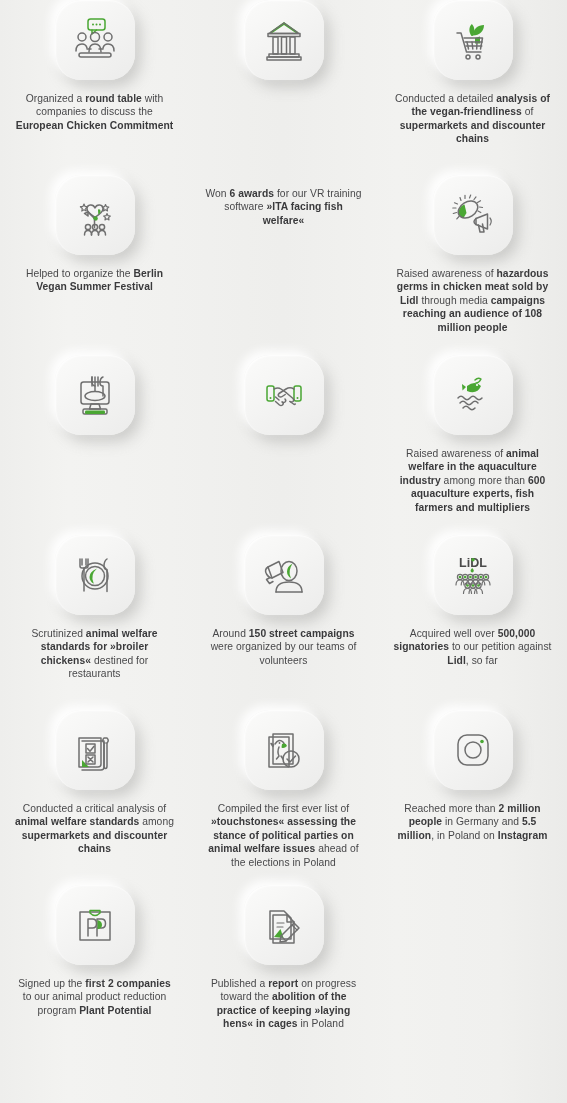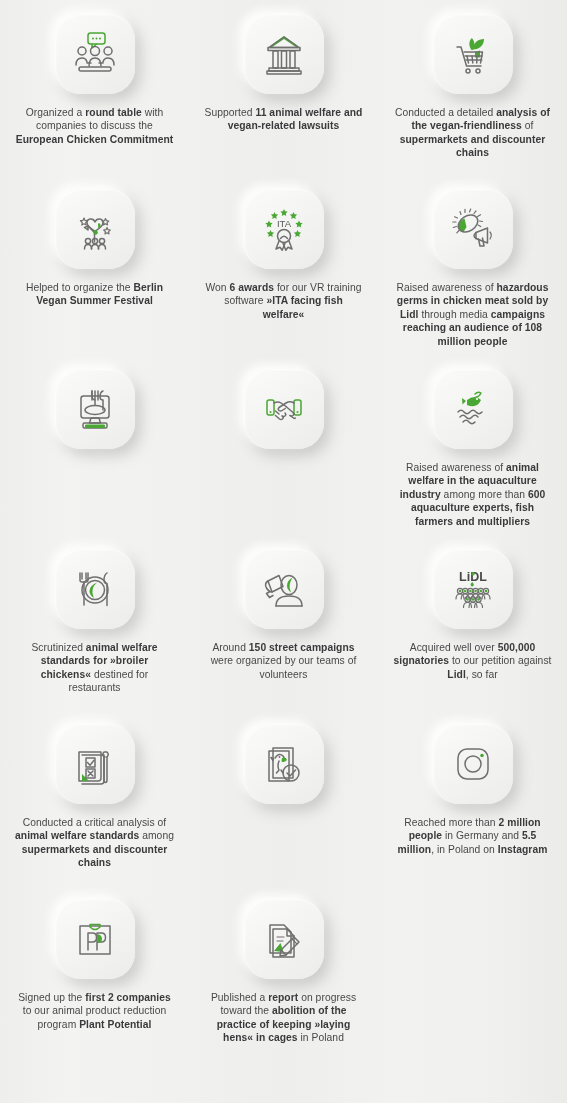--- a/index.html
+++ b/index.html
@@ -17,21 +17,20 @@
       linear-gradient(90deg,#eeeeec 0%,#f3f3f1 12%,#f1f1ef 30%,#eeeeec 50%,#f2f2f0 70%,#f0f0ee 88%,#ebebe9 100%);
   }
   .grid{
     display:grid;
     grid-template-columns:repeat(3,189px);
     grid-template-rows:175px 180px 180px 175px 175px 188px;
     width:567px;
   }
   .card{
     display:flex;flex-direction:column;align-items:center;
-    padding-top:14px;
     box-sizing:border-box;
   }
   .tile{
     width:80px;height:80px;
     border-radius:26px;
     background:linear-gradient(145deg,#fbfbfa,#ececeb);
     box-shadow:
       -5px -5px 10px rgba(255,255,255,0.95),
       6px 7px 14px rgba(160,160,158,0.45),
       inset 1px 1px 2px rgba(255,255,255,0.9);
@@ -92,21 +91,20 @@
           <path class="st" d="M28 11 L43 21.5 L13 21.5 Z"></path>
           <rect class="st" x="12" y="21.5" width="32" height="3"></rect>
           <rect class="st" x="17" y="25" width="5" height="17"></rect>
           <rect class="st" x="25.5" y="25" width="5" height="17"></rect>
           <rect class="st" x="34" y="25" width="5" height="17"></rect>
           <rect class="st" x="13" y="42" width="30" height="3"></rect>
           <rect class="st" x="11" y="45" width="34" height="3"></rect>
         </svg>
         </span>
       </div>
-      <div class="caption">Supported <b>11 animal welfare and vegan-related lawsuits</b></div>
     </div>
 
     <div class="card">
       <div class="tile">
         <span>
         <svg width="56" height="56" viewBox="0 0 56 56">
           <path class="stf" d="M28 23 c0-6 5-10 11-10 c0 6-4.5 10.5-11 10.5z"></path>
           <path class="stf" d="M26.5 24 c-3-4-2.8-9 0.3-12 c3 3 3.4 8 .9 12z"></path>
           <path class="stf" d="M30 26 l5-1.5 0 7 -5 0z"></path>
           <path class="st" d="M12 21 h4 l5.5 19 h14.5"></path>
@@ -140,40 +138,20 @@
           <path class="st" d="M17.5 48 q0-4.5 3.5-4.5 q3.5 0 3.5 4.5"></path>
           <path class="st" d="M24.5 48 q0-4.5 3.5-4.5 q3.5 0 3.5 4.5"></path>
           <path class="st" d="M31.5 48 q0-4.5 3.5-4.5 q3.5 0 3.5 4.5"></path>
         </svg>
         </span>
       </div>
       <div class="caption">Helped to organize the <b>Berlin Vegan Summer Festival</b></div>
     </div>
 
     <div class="card">
-      <div class="tile">
-        <span>
-        <svg width="56" height="56" viewBox="0 0 56 56">
-          <g class="stf">
-            <path d="M28 8 l1.1 2.3 2.5.3-1.8 1.8.4 2.5-2.2-1.2-2.2 1.2.4-2.5-1.8-1.8 2.5-.3z"></path>
-            <path d="M18.5 11 l1.1 2.3 2.5.3-1.8 1.8.4 2.5-2.2-1.2-2.2 1.2.4-2.5-1.8-1.8 2.5-.3z"></path>
-            <path d="M37.5 11 l1.1 2.3 2.5.3-1.8 1.8.4 2.5-2.2-1.2-2.2 1.2.4-2.5-1.8-1.8 2.5-.3z"></path>
-            <path d="M13 19.5 l1.1 2.3 2.5.3-1.8 1.8.4 2.5-2.2-1.2-2.2 1.2.4-2.5-1.8-1.8 2.5-.3z"></path>
-            <path d="M43 19.5 l1.1 2.3 2.5.3-1.8 1.8.4 2.5-2.2-1.2-2.2 1.2.4-2.5-1.8-1.8 2.5-.3z"></path>
-            <path d="M14.5 29 l1.1 2.3 2.5.3-1.8 1.8.4 2.5-2.2-1.2-2.2 1.2.4-2.5-1.8-1.8 2.5-.3z"></path>
-            <path d="M41.5 29 l1.1 2.3 2.5.3-1.8 1.8.4 2.5-2.2-1.2-2.2 1.2.4-2.5-1.8-1.8 2.5-.3z"></path>
-          </g>
-          <text x="28" y="26" text-anchor="middle" font-family="'Liberation Sans',sans-serif" font-size="9.5" fill="#5a5a5a">ITA</text>
-          <circle class="st" cx="28" cy="35" r="6.5"></circle>
-          <path class="st" d="M24.5 37.5 q3.5-4.5 7 0"></path>
-          <path class="st" d="M23 40 l-3 8 4-1.8 2.2 3 2.8-7"></path>
-          <path class="st" d="M33 40 l3 8 -4-1.8 -2.2 3 -2.8-7"></path>
-        </svg>
-        </span>
-      </div>
       <div class="caption">Won <b>6 awards</b> for our VR training software <b>»ITA facing fish welfare«</b></div>
     </div>
 
     <div class="card">
       <div class="tile">
         <span>
         <svg width="56" height="56" viewBox="0 0 56 56">
           <path class="stf" d="M13.5 26 c0-4 2.5-7.5 6-8.5 l2 8.5 -3 5 c-3-.5-5-2.5-5-5z"></path>
           <ellipse class="st" cx="23" cy="22.5" rx="10.5" ry="7.5" transform="rotate(-32 23 22.5)"></ellipse>
           <g class="st thin">
@@ -354,20 +332,21 @@
           <path class="st" d="M19 22 q4-6 8-2 q2 2 .5 4"></path>
           <path class="st" d="M17.5 23 l-2.5-1.5 2 3"></path>
           <path class="stf" d="M26 22 q4-1.5 5 2 q-3 3-5.5 1.5z"></path>
           <path class="st" d="M23 25 q-2 5 0 9 l-2.5 3 M25 34 l2 3"></path>
           <circle cx="23.5" cy="21" r="0.9" fill="#6f6f6f"></circle>
           <circle class="st" cx="35" cy="37" r="8"></circle>
           <path class="st" d="M31 37 l3 3 5.5-6"></path>
         </svg>
         </span>
       </div>
+      <div class="caption">Compiled the first ever list of <b>»touchstones« assessing the stance of political parties on animal welfare issues</b> ahead of the elections in Poland</div>
     </div>
 
     <div class="card">
       <div class="tile">
         <span>
         <svg width="56" height="56" viewBox="0 0 56 56">
           <rect class="st" x="13" y="13" width="30" height="30" rx="9" stroke-width="2"></rect>
           <circle class="st" cx="28" cy="28" r="8" stroke-width="2"></circle>
           <circle class="stf" cx="37" cy="19.5" r="1.8"></circle>
         </svg>

